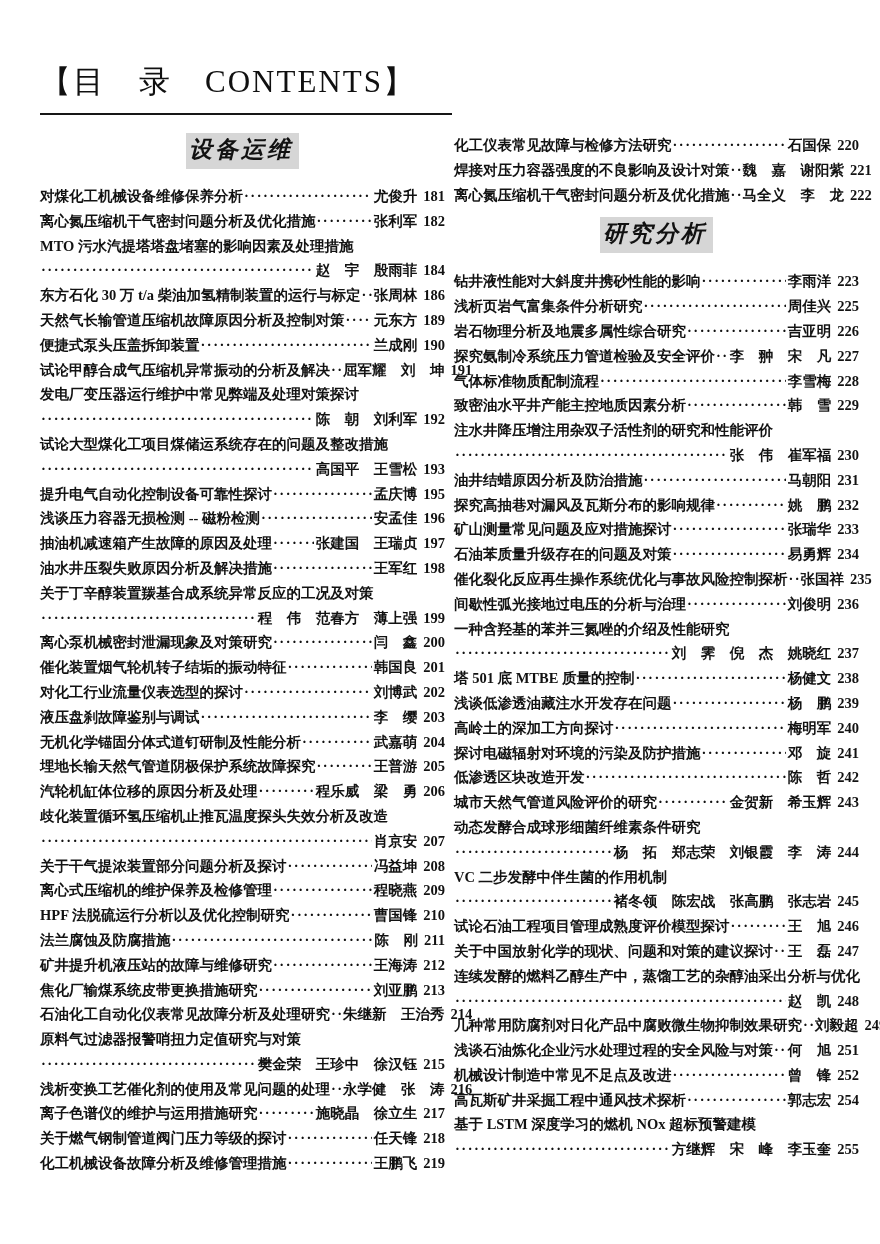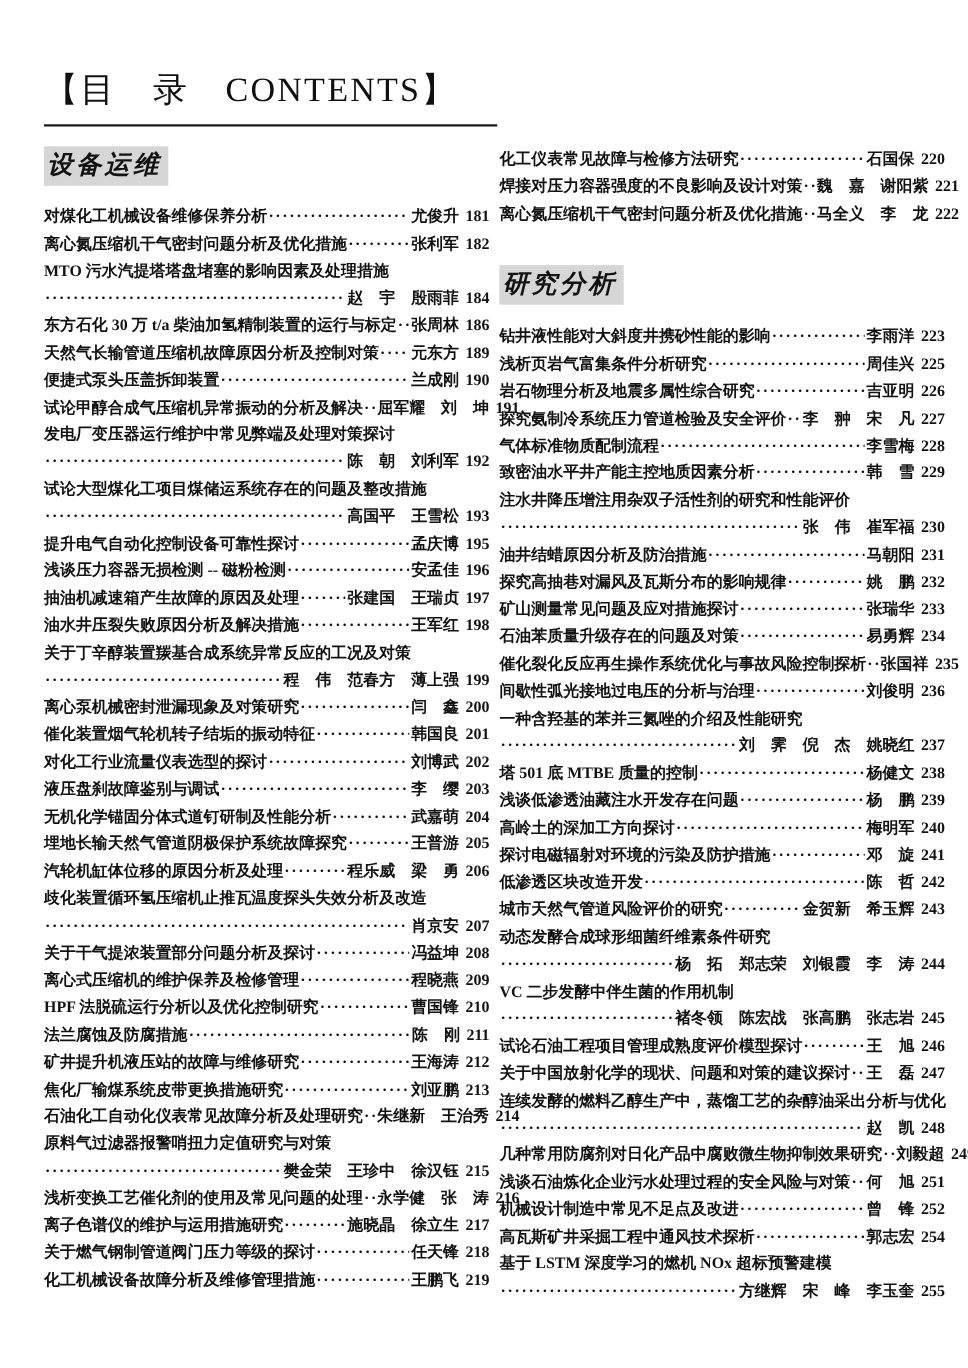--- a/index.html
+++ b/index.html
@@ -27,23 +27,23 @@
     border: none;
     border-top: 2px solid #161616;
     margin: 9px 0 0 0;
   }
   .columns {
     display: flex;
     gap: 9px;
     margin-top: 18px;
     align-items: flex-start;
   }
-  .col { width: 405px; flex: 0 0 auto; }
+  .col { width: 405px; flex: 0 0 auto; text-align: center; }
   .section-wrap { margin: 0 0 15px 0; line-height: 34px; }
-  .col .section-wrap:not(:first-child) { margin-top: 34px; margin-bottom: 16px; }
+  .col .section-wrap:not(:first-child) { margin-top: 10px; margin-bottom: 16px; }
   .section-label {
     display: inline-block;
     font-size: 23px;
     font-weight: 700;
     font-style: italic;
     letter-spacing: 3px;
     background: #d6d6d6;
     padding: 0 6px 2px 3px;
     color: #111;
   }

